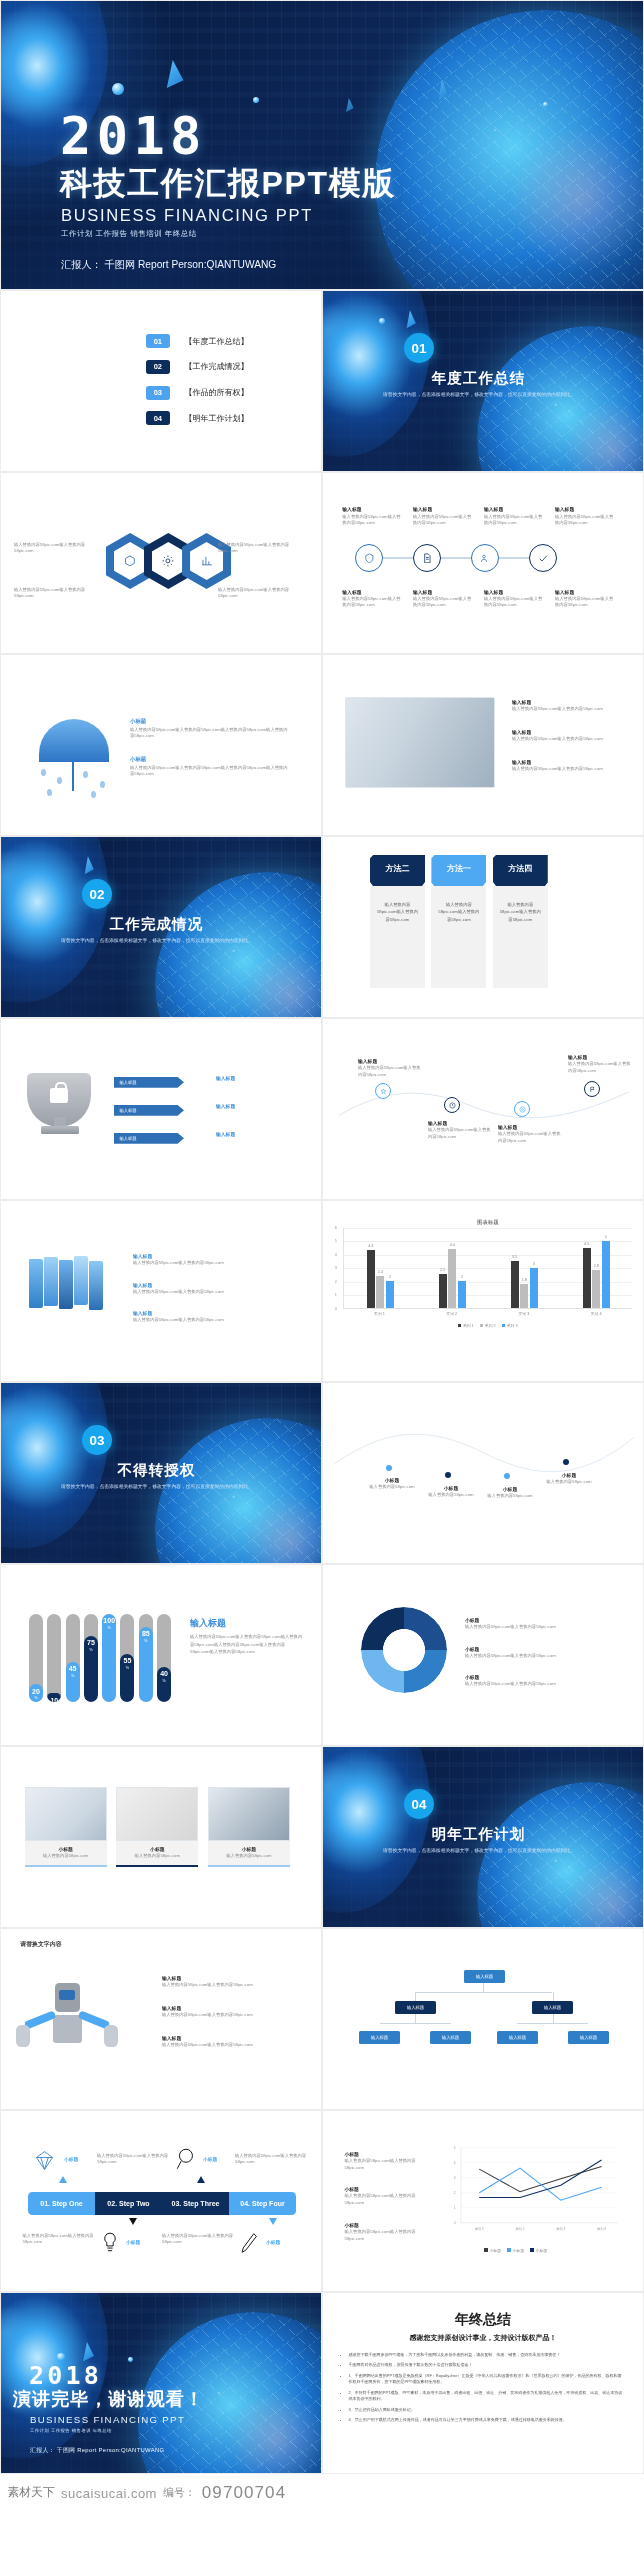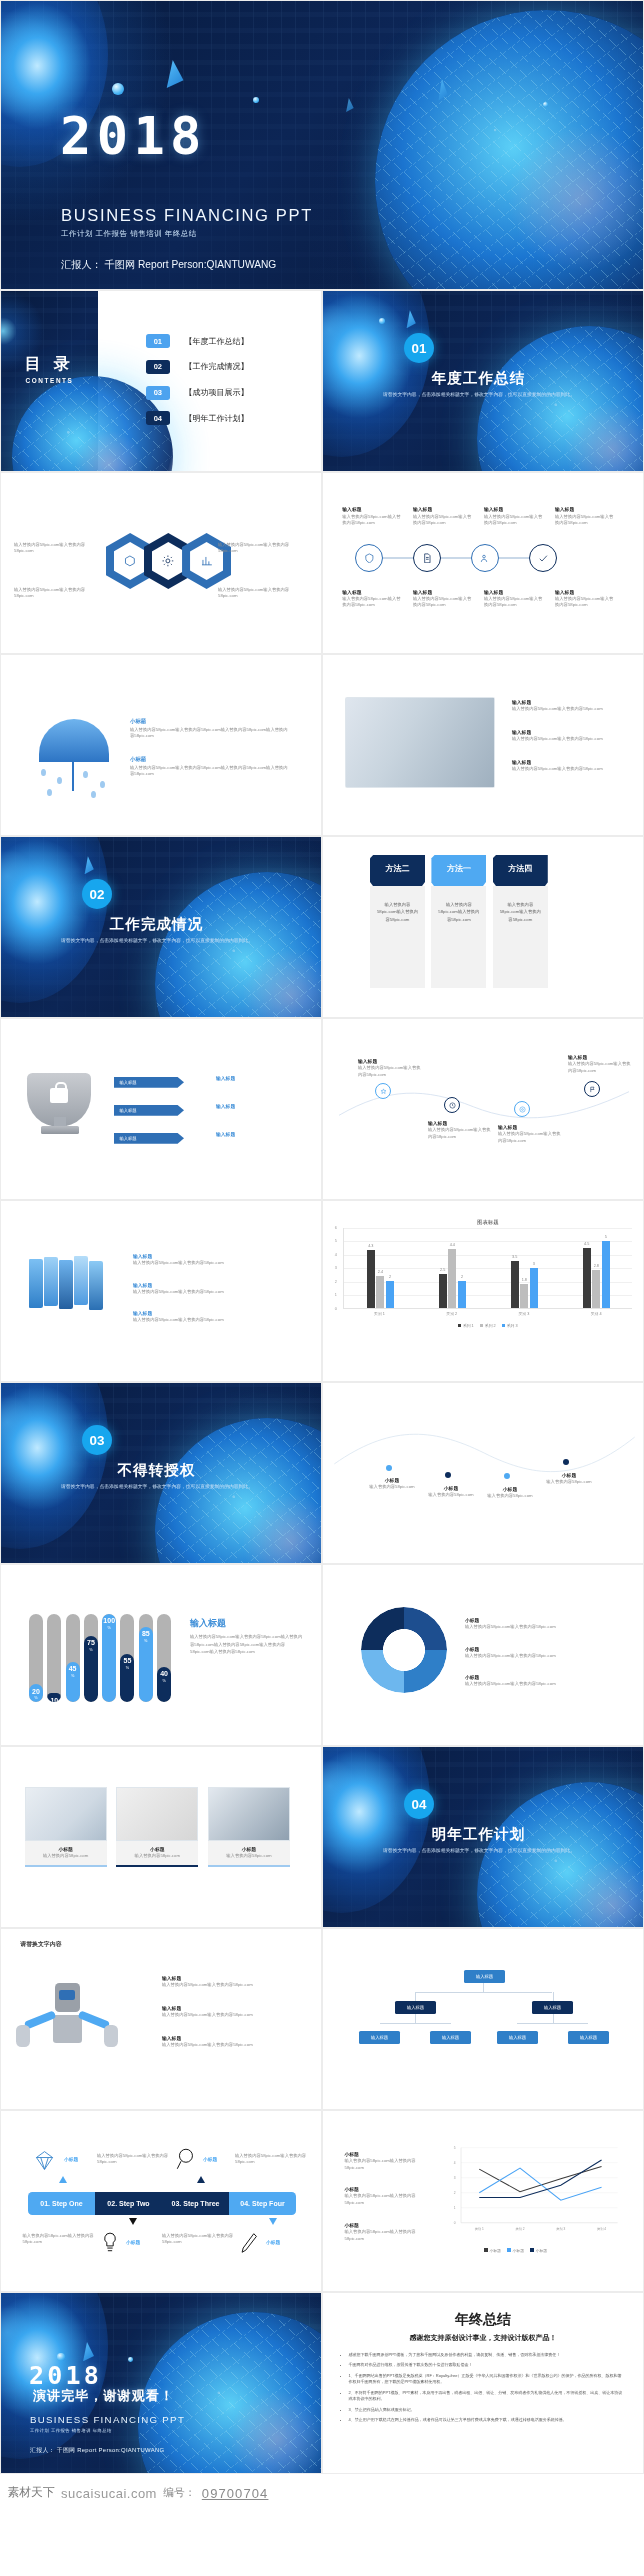--- a/index.html
+++ b/index.html
@@ -235,69 +235,62 @@
   .cr-list { margin: 8.6px 18px 0 18px; }
   .cr-list li { font-size: 4px; color:#555; line-height:1.65; margin-bottom:3.8px; list-style: disc; margin-left:7.5px;}
 
   .watermark {
     width:644px; height:38px; background:#fff; display:flex; align-items:center;
     padding-left: 7.5px; gap: 6.4px;
   }
   .wm-cn { font-size: 11.8px; color:#7a7a7a; }
   .wm-site { font-size: 13px; color:#9a9a9a; letter-spacing:0.5px; }
   .wm-no { font-size: 10.7px; color:#8a8a8a; }
-  .wm-id { font-size: 13px; color:#8a8a8a; letter-spacing:1.1px;text-decoration:underline; }
+  .wm-id { font-size: 17px; color:#8a8a8a; letter-spacing:1.1px; }
 </style>
 </head>
 <body>
 
 <div class="sheet">
 
   <div class="row">
     <div class="slide dark" style="width:644px;height:290px">
       <div class="binary"></div>
       <div class="glow-left"></div>
       <div class="globe" style="right:-75px;bottom:-64px;width:343px;height:343px"></div>
       <div class="tri" style="left:161px;top:59px;width:21.5px;height:28px"></div>
       <div class="tri" style="left:343px;top:97px;width:9.7px;height:14px;opacity:.7"></div>
       <div class="tri" style="left:435px;top:78px;width:11.8px;height:21.5px;opacity:.8"></div>
       <div class="dot" style="left:111px;top:82px;width:11.8px;height:11.8px"></div>
       <div class="dot" style="left:252px;top:96px;width:6.4px;height:6.4px"></div>
       <div class="dot" style="left:542px;top:101px;width:5.4px;height:5.4px"></div>
 
       <div style="position:absolute;left:59px;top:105px;font-size:52px;letter-spacing:5.4px;font-weight:700;color:#fff;font-family:'DejaVu Sans Mono',monospace;text-shadow:0 0 11.8px rgba(120,200,255,.5)">2018</div>
+      <div style="position:absolute;left:59px;top:161px;font-size:32px;font-weight:700;color:#fff;letter-spacing:1.6px;text-shadow:0 0 9.7px rgba(120,200,255,.45)">科技工作汇报PPT模版</div>
       <div style="position:absolute;left:60px;top:205px;font-size:16.6px;letter-spacing:1.6px;color:#f1f8ff">BUSINESS FINANCING PPT</div>
       <div style="position:absolute;left:60px;top:228px;font-size:7.5px;letter-spacing:0.5px;color:#cfe6fb">工作计划 工作报告  销售培训  年终总结</div>
       <div style="position:absolute;left:60px;top:257px;font-size:10.2px;color:#f1f8ff">汇报人： 千图网  Report Person:QIANTUWANG</div>
     </div>
   </div>
 
   <div class="row">
 
     <div class="slide">
-      <div class="toc-left dark">
-        <div class="binary"></div>
-        <div class="globe" style="right:-75px;bottom:-64px;width:161px;height:161px"></div>
-        <div class="toc-word">
-          <div class="toc-cn">目 录</div>
-          <div class="toc-en">CONTENTS</div>
-        </div>
-      </div>
       <div class="toc-list">
         <div class="toc-item">
           <div class="toc-num lt">01</div>
           <div class="toc-txt">【年度工作总结】</div>
         </div>
         <div class="toc-item">
           <div class="toc-num dk">02</div>
           <div class="toc-txt">【工作完成情况】</div>
         </div>
         <div class="toc-item">
           <div class="toc-num lt">03</div>
-          <div class="toc-txt">【成功项目展示】</div>
+          <div class="toc-txt">【作品的所有权】</div>
         </div>
         <div class="toc-item">
           <div class="toc-num dk">04</div>
           <div class="toc-txt">【明年工作计划】</div>
         </div>
       </div>
     </div>
 
     <div class="slide dark">
       <div class="binary"></div>
@@ -923,21 +916,21 @@
 
     <div class="slide dark">
       <div class="binary"></div>
       <div class="glow-left"></div>
       <div class="globe" style="right:-48px;bottom:-70px;width:231px;height:231px"></div>
       <div class="tri" style="left:79px;top:49px;width:14px;height:19.3px"></div>
       <div class="dot" style="left:56px;top:60px;width:7.5px;height:7.5px"></div>
       <div class="dot" style="left:127px;top:64px;width:4.8px;height:4.8px"></div>
 
       <div class="cover-year" style="left:28px;top:68px;font-size:25px">2018</div>
-      <div class="thanks-title" style="left:32px;top:94px;font-size:13px">演讲完毕，谢谢观看！</div>
+      <div class="thanks-title" style="left:12px;top:94px;font-size:18px">演讲完毕，谢谢观看！</div>
       <div class="cover-en" style="left:29px;top:121px;font-size:9.7px">BUSINESS FINANCING PPT</div>
       <div class="cover-sub" style="left:29px;top:135px;font-size:4.3px">工作计划 工作报告  销售培训  年终总结</div>
       <div class="cover-person" style="left:29px;top:153px;font-size:5.9px">汇报人： 千图网  Report Person:QIANTUWANG</div>
     </div>
 
     <div class="slide">
       <div class="cr-title">年终总结</div>
       <div class="cr-sub">感谢您支持原创设计事业，支持设计版权产品！</div>
       <ul class="cr-list">
         <li>感谢您下载千图网原创PPT模板，为了您和千图网以及原创作者的利益，请勿复制、传播、销售，否则将承担法律责任！</li>

